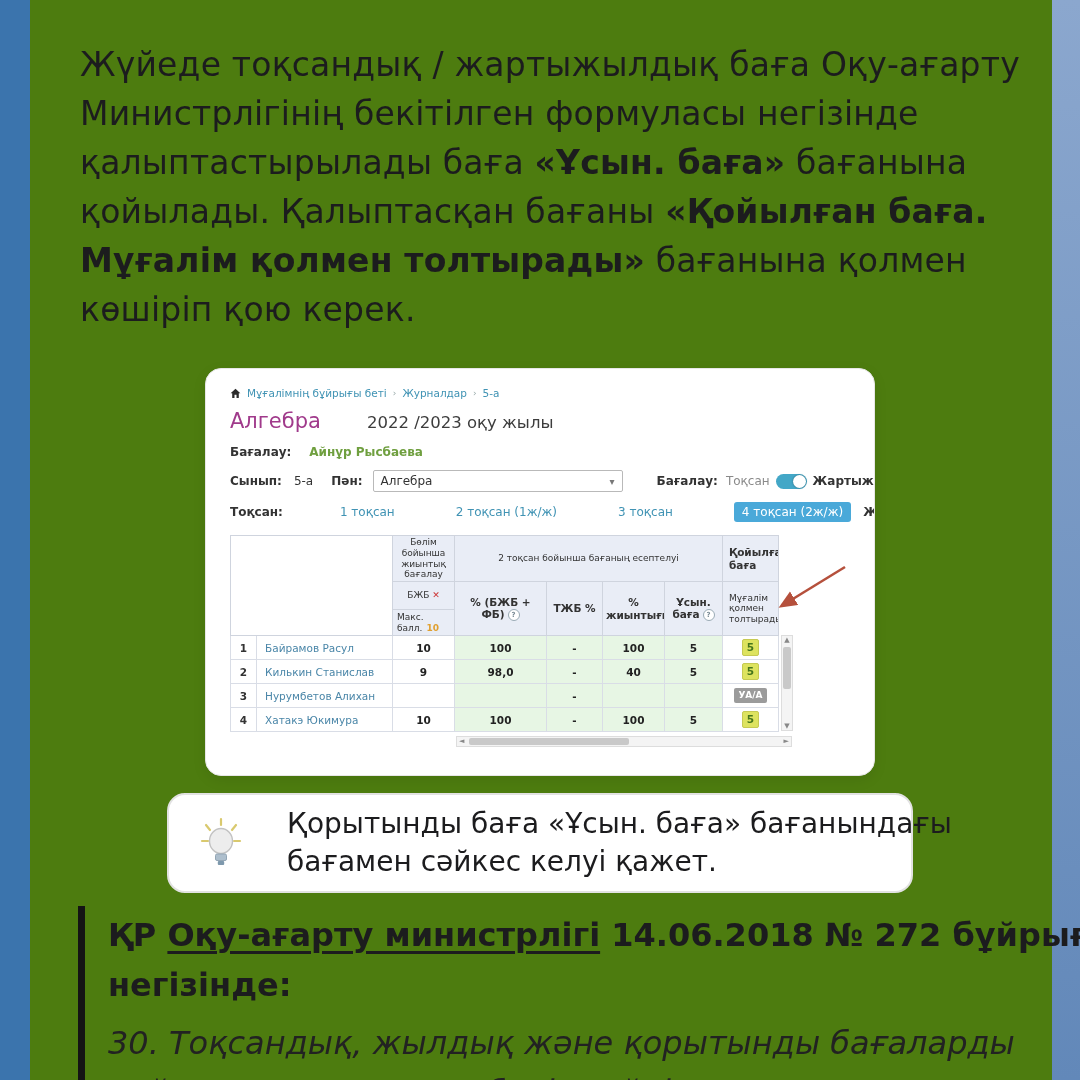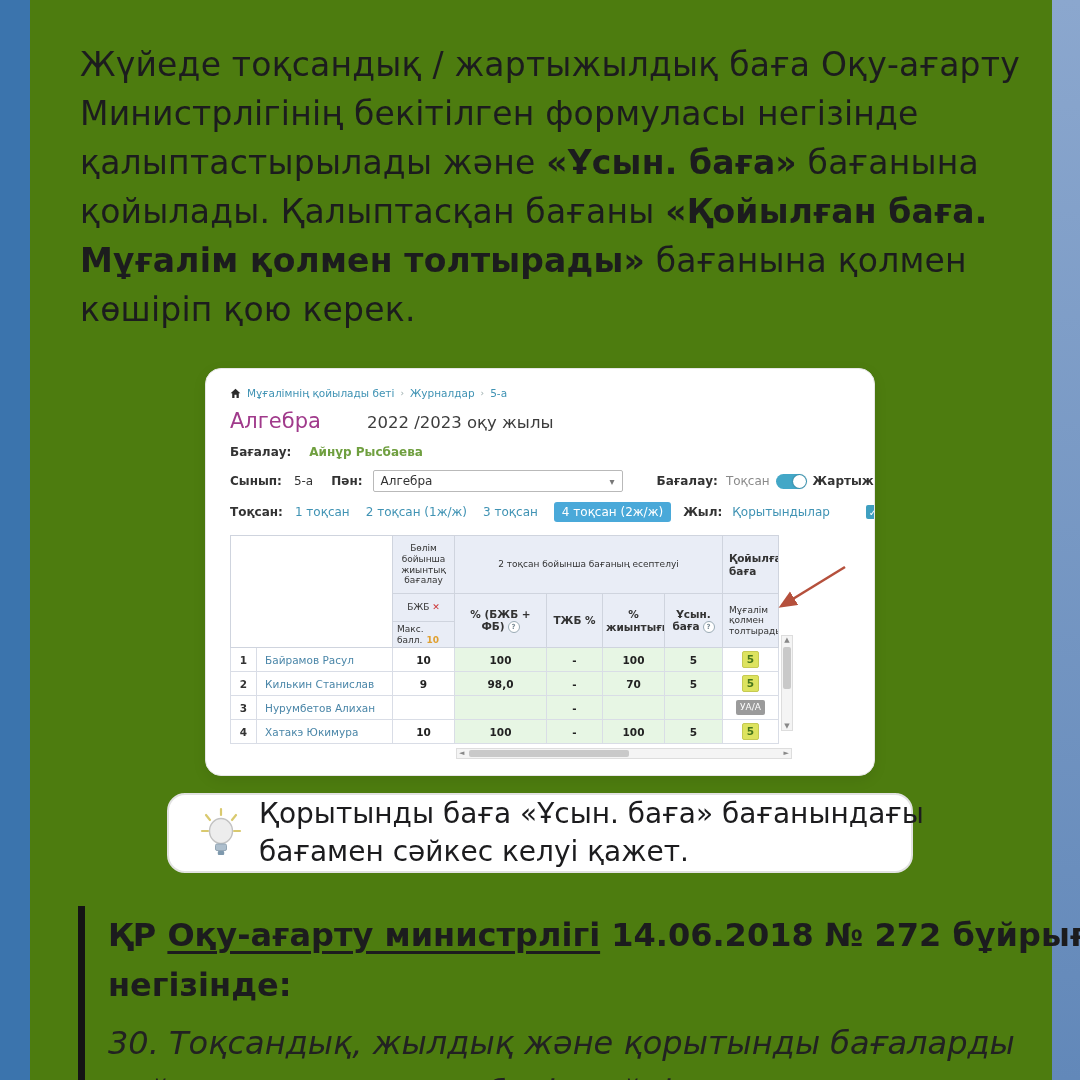--- a/index.html
+++ b/index.html
@@ -36,63 +36,63 @@
   .t-name{color:var(--green-name);margin-left:14px;font-weight:bold;}
   .filter-row{margin-top:11px;display:flex;align-items:center;font-size:12px;color:#333;}
   .filter-row>*{flex:0 0 auto;}
   .select{width:250px;height:22px;border:1px solid #b9b9b9;border-radius:2px;display:flex;
           align-items:center;justify-content:space-between;padding:0 7px;background:#fff;box-sizing:border-box;}
   .caret{color:#777;font-size:10px;}
   .toggle{width:31px;height:15px;border-radius:8px;background:var(--toggle);position:relative;margin:0 6px;}
   .toggle .knob{position:absolute;right:1px;top:1px;width:13px;height:13px;border-radius:50%;background:#fff;
                 box-shadow:0 0 2px rgba(0,0,0,.45);}
   .muted{color:#8a8a8a;}
-  .tab{color:var(--teal);margin-right:16px;}
+  .tab{color:var(--teal);margin-right:16px;margin-left:45px;}
   .tab.active{background:var(--tab-active);color:#fff;padding:3px 8px;border-radius:3px;margin-right:12px;}
   .link{color:var(--teal);}
   .checkbox{width:14px;height:14px;background:var(--checkbox);border-radius:2px;color:#fff;font-size:10px;
             display:inline-flex;align-items:center;justify-content:center;margin-right:6px;}
 
   
   .table-zone{margin-top:13px;display:flex;align-items:flex-start;}
   table.grades{border-collapse:collapse;table-layout:fixed;width:548px;}
   .grades th,.grades td{border:1px solid #cfd4de;padding:0 3px;text-align:center;overflow:hidden;box-sizing:border-box;}
   .grades .hdr{background:var(--header-bg);color:#333;font-weight:normal;font-size:9px;line-height:1.18;}
   .grades .hdr-b{font-weight:bold;font-size:10.5px;}
   .grades .names-hdr{background:#fff;}
-  .r1{height:58px;} .r2{height:28px;} .r3{height:26px;}
+  .r1{height:46px;} .r2{height:28px;} .r3{height:26px;}
   .drow{height:24px;font-size:10.5px;}
   .drow td{border-color:#d9dde6;}
   .v{font-weight:bold;color:#222;}
   .green{background:var(--cell-green);}
   .c-name{color:var(--name-link);text-align:left !important;padding-left:8px !important;}
   .c-num{color:#333;font-weight:bold;}
   .x-red{color:var(--red-x);font-weight:bold;}
   .max-val{color:var(--orange);font-weight:bold;margin-left:4px;}
   .info{display:inline-flex;width:10px;height:10px;border:1px solid #9aabb5;border-radius:50%;font-size:7px;
         color:#7a8b95;align-items:center;justify-content:center;vertical-align:1px;margin-left:3px;background:#fff;}
   .badge-grade{display:inline-block;background:var(--badge-yellow);color:var(--badge-yellow-ink);font-weight:bold;
         font-size:10.5px;padding:0 4px;border-radius:2px;border:1px solid #c6ca52;line-height:15px;}
-  .badge-absent{display:inline-block;background:var(--badge-gray);color:#fff;font-weight:normal;font-size:9px;
+  .badge-absent{display:inline-block;background:var(--badge-gray);color:#fff;font-weight:bold;font-size:9px;
         padding:1px 4px;border-radius:2px;line-height:13px;text-align:right;}
   .vscroll{width:12px;margin-left:2px;margin-top:100px;height:96px;background:#f4f4f4;border:1px solid #ddd;
         position:relative;font-size:7px;color:#888;box-sizing:border-box;}
   .vscroll .arr{position:absolute;left:0;right:0;text-align:center;line-height:8px;}
   .vscroll .up{top:0;} .vscroll .dn{bottom:0;}
   .vthumb{position:absolute;left:1px;right:1px;top:11px;height:42px;background:#c9c9c9;border-radius:2px;}
   .hscroll{margin-left:226px;margin-top:4px;width:336px;height:11px;background:#f4f4f4;border:1px solid #ddd;
         position:relative;font-size:7px;color:#888;box-sizing:border-box;}
   .hscroll .arr{position:absolute;top:0;line-height:9px;}
   .hscroll .lf{left:2px;} .hscroll .rt{right:2px;}
   .hthumb{position:absolute;left:12px;width:160px;top:1px;bottom:1px;background:#c9c9c9;border-radius:2px;}
   .anno-arrow{position:absolute;left:565px;top:192px;}
 
   
-  .tip{position:absolute;left:167px;top:793px;width:746px;height:80px;border:2px solid #e2e2e2;border-radius:18px;
-       background:#fff;display:flex;align-items:center;gap:16px;padding:0 30px;box-sizing:border-box;}
+  .tip{position:absolute;left:167px;top:793px;width:746px;height:100px;border:2px solid #e2e2e2;border-radius:18px;
+       background:#fff;display:flex;align-items:center;gap:44px;padding:0 30px;box-sizing:border-box;}
   .tip-text{font-size:28px;line-height:38px;color:var(--ink);}
   .tip-text .ln{white-space:nowrap;}
 
   
   .quote-bar{position:absolute;left:78px;top:906px;width:7px;height:174px;background:#141414;}
   .quote{position:absolute;left:108px;top:910px;width:950px;}
   .q-head{font-size:32px;font-weight:bold;line-height:50px;white-space:nowrap;}
   .q-head .und{text-decoration:underline;text-decoration-thickness:3px;text-underline-offset:5px;}
   .q-body{margin-top:9px;font-size:32px;font-style:italic;line-height:49px;color:#222;}
   .q-body .ln{white-space:nowrap;}
@@ -100,34 +100,34 @@
 </head>
 <body>
 
 <div class="canvas">
   <div class="strip-left"></div>
   <div class="strip-right"></div>
 
   <div class="intro">
     <div class="ln"><span>Жүйеде тоқсандық / жартыжылдық баға Оқу-ағарту</span></div>
     <div class="ln"><span>Министрлігінің бекітілген формуласы негізінде</span></div>
-    <div class="ln"><span>қалыптастырылады және </span><b>«Ұсын. баға»</b><span> бағанына</span></div>
+    <div class="ln"><span>қалыптастырылады баға </span><b>«Ұсын. баға»</b><span> бағанына</span></div>
     <div class="ln"><span>қойылады. Қалыптасқан бағаны </span><b>«Қойылған баға.</b></div>
     <div class="ln"><b>Мұғалім қолмен толтырады»</b><span> бағанына қолмен</span></div>
     <div class="ln"><span>көшіріп қою керек.</span></div>
   </div>
 
   <div class="card">
     <div class="breadcrumb">
       <span style="display:inline-flex;">
         <svg width="11" height="11" viewBox="0 0 12 12">
             <path d="M6 0.8 L11.3 5.6 H9.6 V11 H7.1 V7.4 H4.9 V11 H2.4 V5.6 H0.7 Z" fill="#2b2b2b"></path>
           </svg>
       </span>
-      <span class="link">Мұғалімнің қойылады беті</span>
+      <span class="link">Мұғалімнің бұйрығы беті</span>
       <span class="sep">›</span>
       <span class="link">Журналдар</span>
       <span class="sep">›</span>
       <span class="link">5-а</span>
     </div>
 
     <div class="title-row">
       <span class="j-title">Алгебра</span>
       <span class="j-year">2022 /2023 оқу жылы</span>
     </div>
@@ -215,21 +215,21 @@
           <td class="v green">100</td>
           <td class="v green">5</td>
           <td><span class="badge-grade">5</span></td>
         </tr>
         <tr class="drow">
           <td class="c-num">2</td>
           <td class="c-name">Килькин Станислав</td>
           <td class="v">9</td>
           <td class="v green">98,0</td>
           <td class="v green">-</td>
-          <td class="v green">70</td>
+          <td class="v green">40</td>
           <td class="v green">5</td>
           <td><span class="badge-grade">5</span></td>
         </tr>
         <tr class="drow">
           <td class="c-num">3</td>
           <td class="c-name">Нурумбетов Алихан</td>
           <td class="v"></td>
           <td class="v green"></td>
           <td class="v green">-</td>
           <td class="v green"></td>

